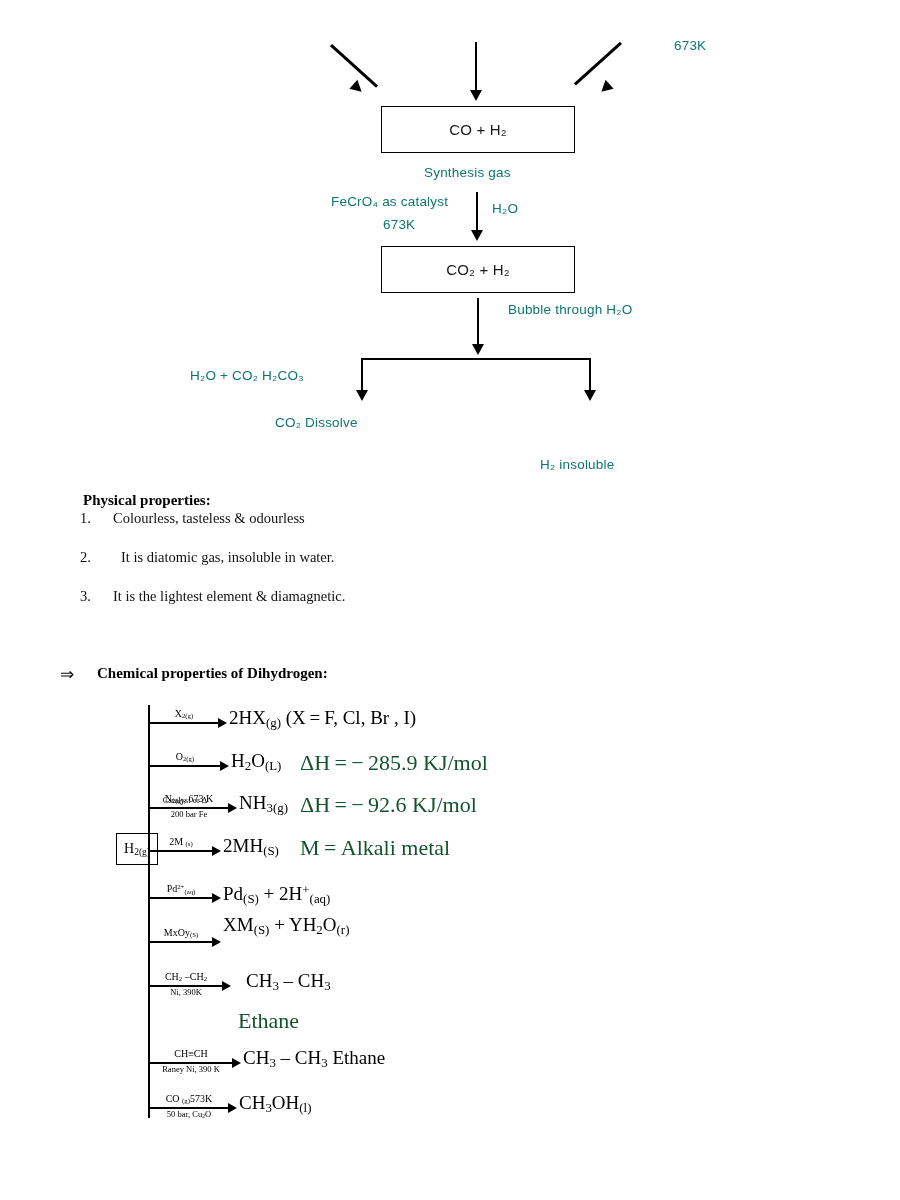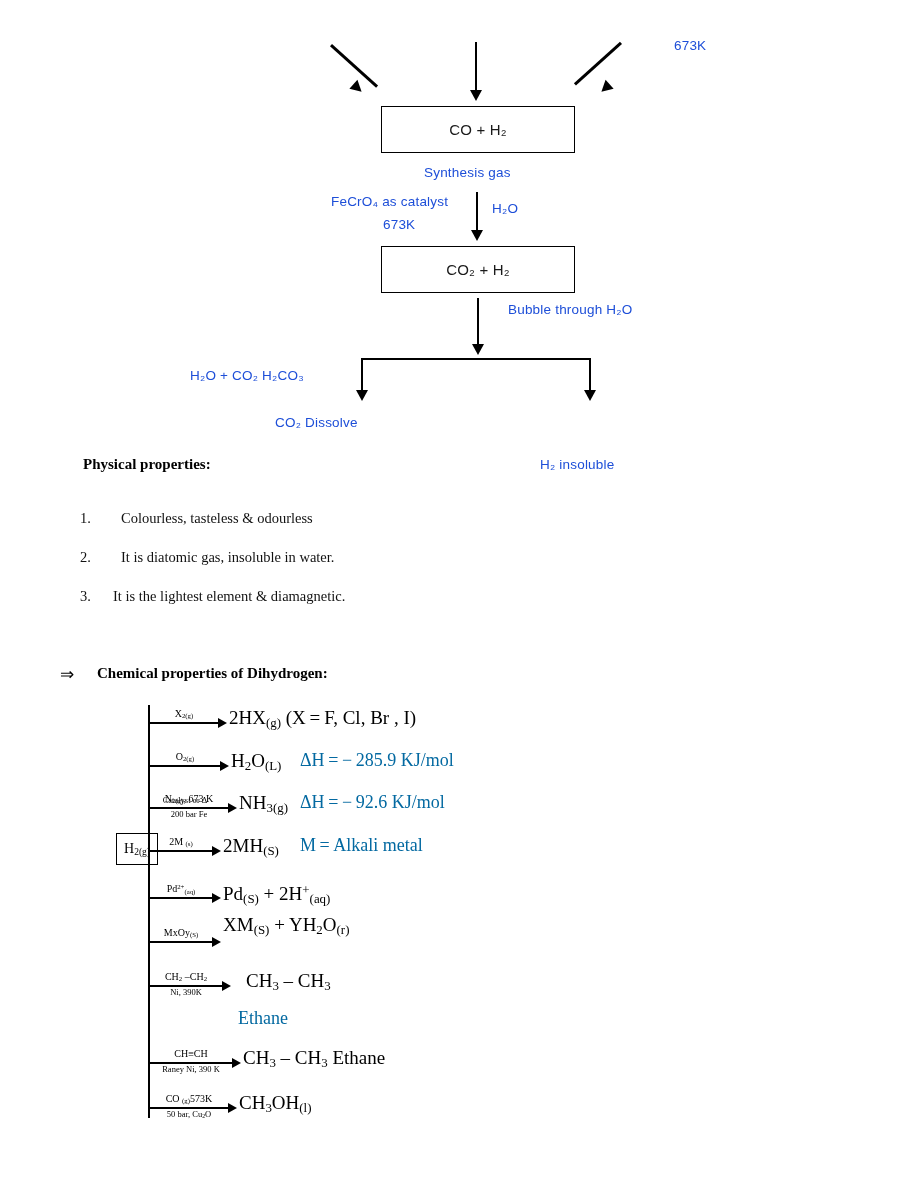--- a/index.html
+++ b/index.html
@@ -30,21 +30,21 @@
     justify-content: center;
     font-family: "Liberation Sans", sans-serif;
     font-size: 15px;
     color: #1a1a1a;
     letter-spacing: .2px;
   }
   .fc-label {
     position: absolute;
     font-family: "Liberation Sans", sans-serif;
     font-size: 13.5px;
-    color: #1d4ed8;
+    color: #0f766e;
     white-space: nowrap;
     letter-spacing: .2px;
   }
 
   .vline {
     position: absolute;
     background: #000;
     width: 2px;
   }
   .hline {
@@ -135,22 +135,22 @@
   .rxn-prod {
     position: absolute;
     font-family: "Liberation Serif", serif;
     font-size: 19px;
     color: #000;
     white-space: nowrap;
   }
   .rxn-note {
     position: absolute;
     font-family: "Liberation Serif", serif;
-    font-size: 18px;
-    color: #0369a1;
+    font-size: 22px;
+    color: #14532d;
     white-space: nowrap;
   }
   .h2box {
     position: absolute;
     border: 1.5px solid #000;
     background: #fff;
     display: flex;
     align-items: center;
     justify-content: center;
     font-family: "Liberation Serif", serif;
@@ -204,24 +204,24 @@
     <div class="vline" style="left:589px; top:358px; height:35px;"></div>
     <div class="arrowhead-down" style="left:584px; top:390px;"></div>
 
     <div class="fc-label" style="left:190px; top:368px;">H₂O + CO₂    H₂CO₃</div>
 
     <div class="fc-label" style="left:275px; top:415px;">CO₂ Dissolve</div>
     <div class="fc-label" style="left:540px; top:413px;margin-top:44px;">H₂ insoluble</div>
   </div>
 
   <div>
-    <div class="hdr-bold" style="left:83px; top:456px;">Physical properties:</div>
+    <div class="hdr-bold" style="left:83px; top:492px;">Physical properties:</div>
 
     <div class="list-num" style="left:80px; top:510px;">1.</div>
-    <div class="list-txt" style="left:113px; top:510px;margin-left:8px;">Colourless, tasteless &amp; odourless</div>
+    <div class="list-txt" style="left:113px; top:510px;">Colourless, tasteless &amp; odourless</div>
 
     <div class="list-num" style="left:80px; top:549px;">2.</div>
     <div class="list-txt" style="left:121px; top:549px;">It is diatomic gas, insoluble in water.</div>
 
     <div class="list-num" style="left:80px; top:588px;">3.</div>
     <div class="list-txt" style="left:113px; top:588px;">It is the lightest element &amp; diamagnetic.</div>
   </div>
 
   <div>
     <div class="arrow-glyph" style="left:60px; top:664px;">⇒</div>

